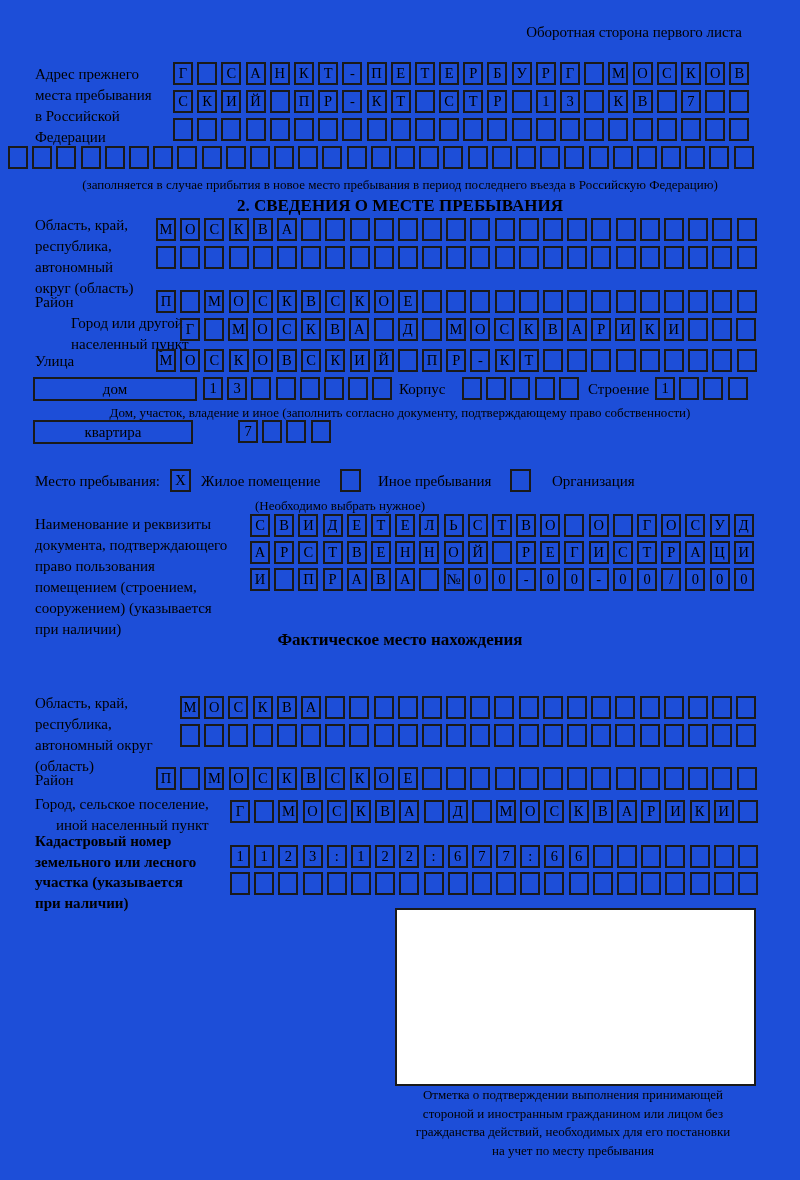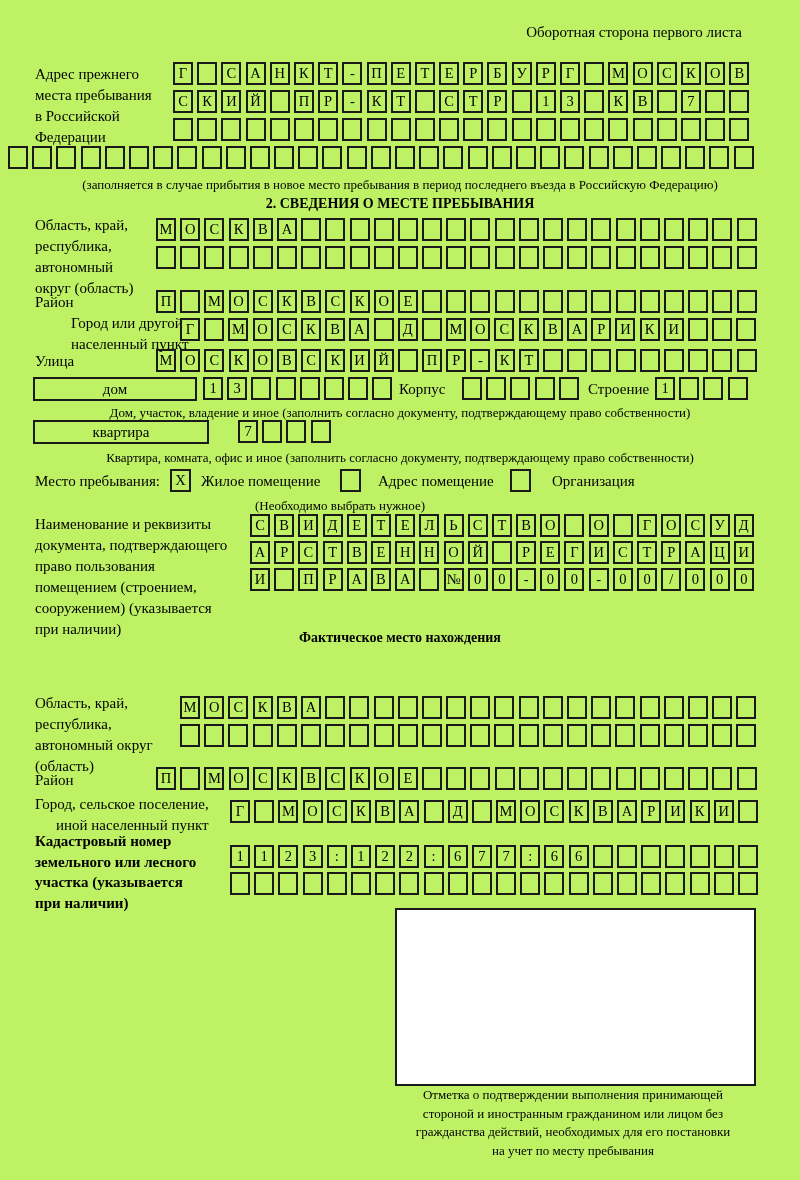--- a/index.html
+++ b/index.html
@@ -1,32 +1,32 @@
 <!DOCTYPE html>
 <html><head>
 <meta charset="utf-8">
 <style>
   html,body { margin:0; padding:0; background:#ffffff; }
   .page {
     position:relative; width:800px; height:1180px; margin:0 auto;
-    background:#bef264; color:#000;
+    background:#1d4ed8; color:#000;
     font-family:"Liberation Serif","DejaVu Serif",serif;
     overflow:hidden;
   }
   .row { position:absolute; display:flex; gap:4.2px; }
   .cell {
     flex:0 0 20px; width:20px; height:23px;
     border:2px solid #1a1a1a; box-sizing:border-box;
     display:flex; align-items:center; justify-content:center;
     font-size:14.5px; line-height:1;
   }
   .lbl { position:absolute; font-size:15px; line-height:21px; white-space:pre-line; }
   .cap { position:absolute; font-size:13px; line-height:18px; white-space:pre-line; }
   .center { left:0; width:100%; text-align:center; }
-  .title { position:absolute; left:0; width:100%; text-align:center; font-weight:bold; font-size:14px; }
+  .title { position:absolute; left:0; width:100%; text-align:center; font-weight:bold; font-size:17px; }
   .labelbox {
     position:absolute; height:24px; border:2px solid #1a1a1a; box-sizing:border-box;
     display:flex; align-items:center; justify-content:center; font-size:15px;
   }
   .checkbox {
     position:absolute; width:21px; height:23px; border:2px solid #1a1a1a; box-sizing:border-box;
     display:flex; align-items:center; justify-content:center; font-size:14.5px;
   }
   .stampbox { position:absolute; border:2px solid #1a1a1a; background:#fff; }
   .corner { position:absolute; font-size:15px; }
@@ -324,34 +324,33 @@
     </div>
   <div class="lbl" style="left:588px; top:379px;">Строение</div>
   <div class="row" style="left:655px; top:377px;">
       <span class="cell">1</span>
       <span class="cell"></span>
       <span class="cell"></span>
       <span class="cell"></span>
     </div>
   <div class="cap center" style="top:404px;">Дом, участок, владение и иное (заполнить согласно документу, подтверждающему право собственности)</div>
 
-  <div class="labelbox" style="left:33px; top:420px; width:176px;">квартира</div>
+  <div class="labelbox" style="left:33px; top:420px; width:160px;">квартира</div>
   <div class="row" style="left:238px; top:420px;">
       <span class="cell">7</span>
       <span class="cell"></span>
       <span class="cell"></span>
       <span class="cell"></span>
     </div>
-  <div class="cap center" style="top:449px;">Квартира, комната, офис и иное (заполнить согласно документу, подтверждающему право собственности)</div>
 
   <div class="lbl" style="left:35px; top:471px;">Место пребывания:</div>
   <div class="checkbox" style="left:170px; top:469px;">X</div>
   <div class="lbl" style="left:201px; top:471px;">Жилое помещение</div>
   <div class="checkbox" style="left:340px; top:469px;"></div>
-  <div class="lbl" style="left:378px; top:471px;">Адрес помещение</div>
+  <div class="lbl" style="left:378px; top:471px;">Иное пребывания</div>
   <div class="checkbox" style="left:510px; top:469px;"></div>
   <div class="lbl" style="left:552px; top:471px;">Организация</div>
   <div class="cap" style="left:180px; top:497px; width:320px; text-align:center;">(Необходимо выбрать нужное)</div>
 
   <div class="lbl" style="left:35px; top:514px;">Наименование и реквизиты
 документа, подтверждающего
 право пользования
 помещением (строением,
 сооружением) (указывается
 при наличии)</div>

